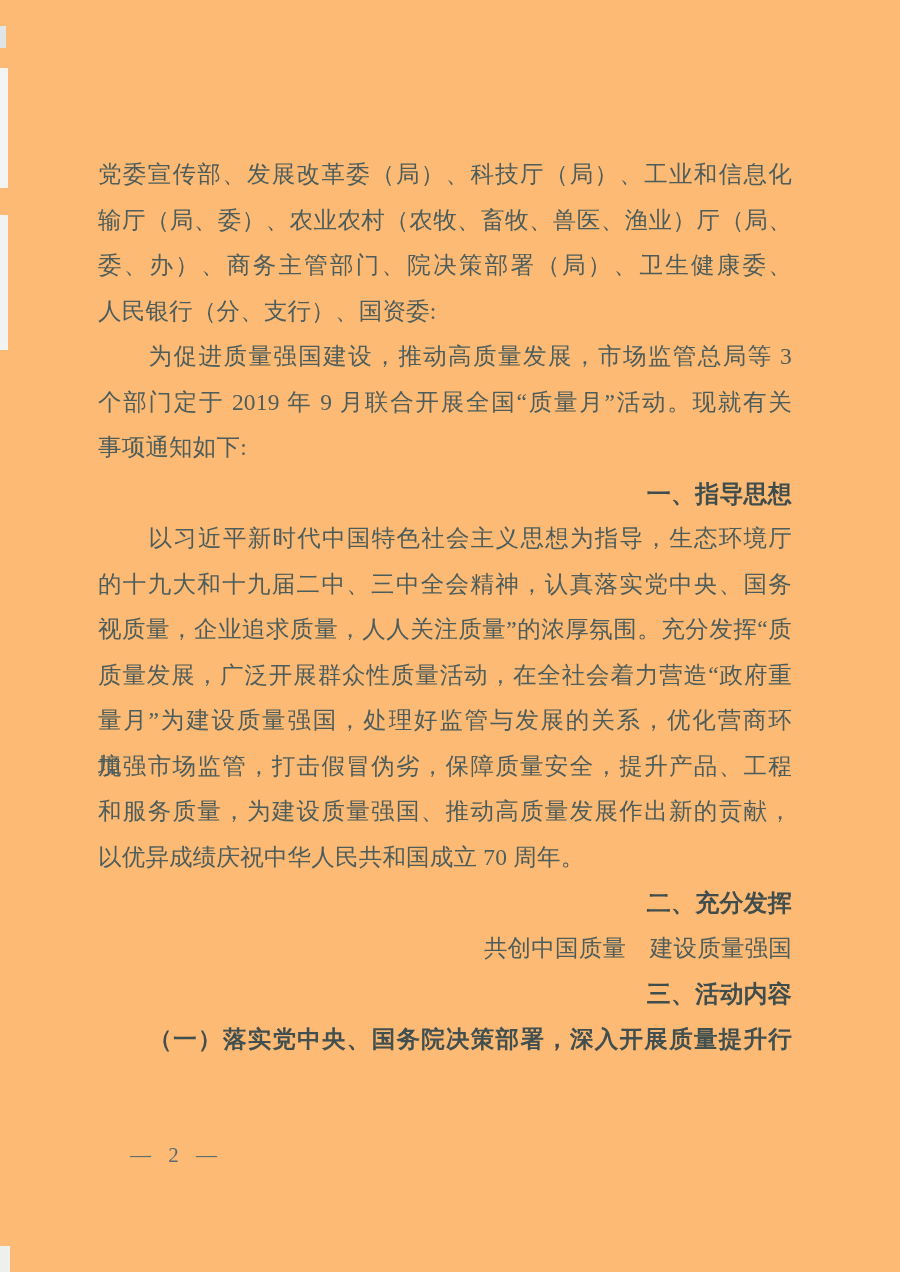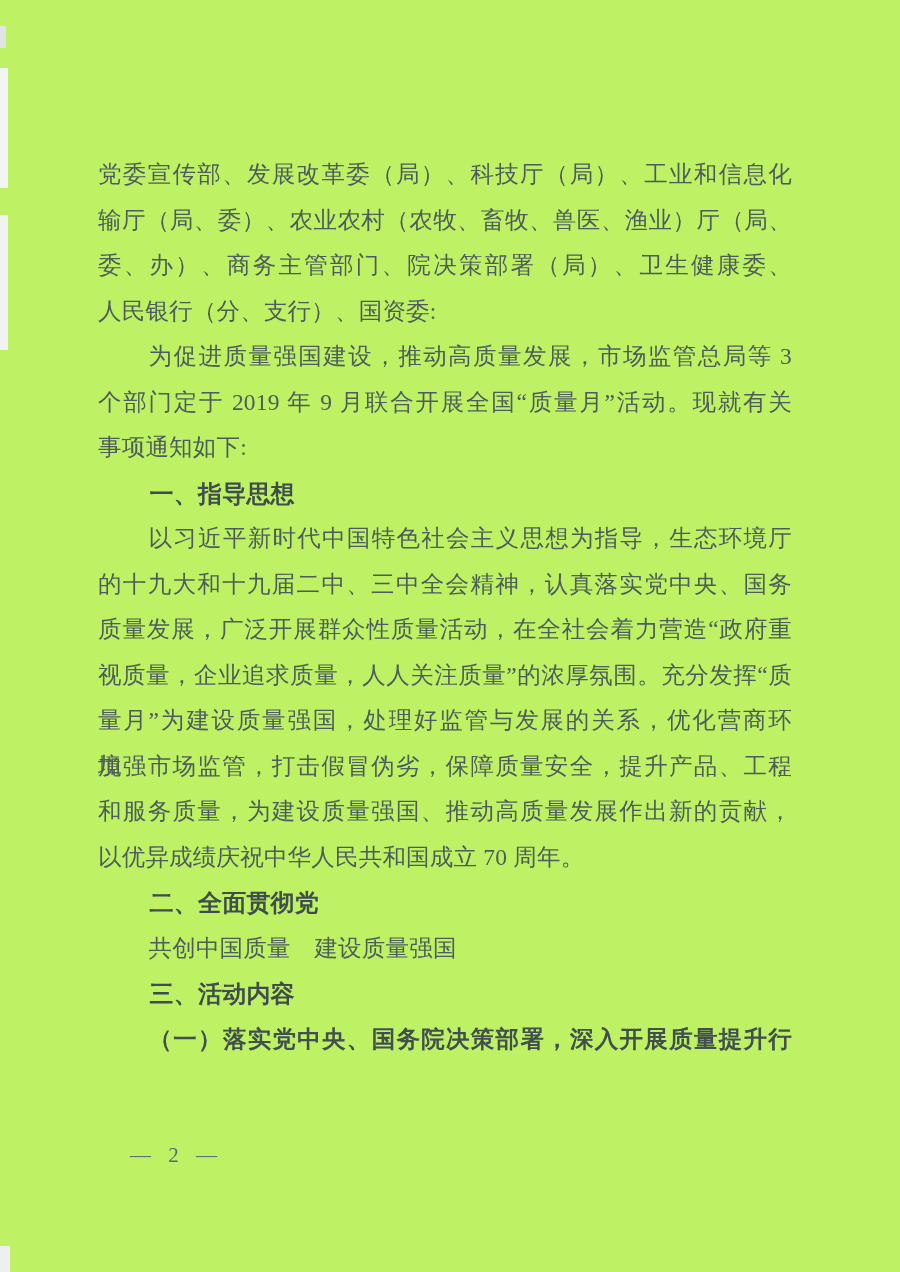--- a/index.html
+++ b/index.html
@@ -4,41 +4,41 @@
 <style>
   * { margin:0; padding:0; box-sizing:border-box; }
   html, body { width:900px; height:1272px; }
   body {
     background:#ffffff;
     font-family:"Liberation Serif","DejaVu Serif",serif;
   }
   .page {
     position:relative;
     width:900px; height:1272px;
-    background:#bef264;
+    background:#fdba74;
     overflow:hidden;
   }
   .textblock {
     position:absolute;
     left:98px; top:152px;
     width:694px;
   }
   .line {
     height:45.5px;
     line-height:45.5px;
     font-size:23.5px;
     color:#4d5d5b;
     letter-spacing:0.2px;
     text-align:left;
   }
   .just {
     text-align:justify;
     text-align-last:justify;
   }
-  .ind { text-indent:2.15em; }
+  .ind { text-indent:2.15em;text-align:right; }
   .role-section-heading {
     font-family:"Liberation Sans","DejaVu Sans",sans-serif;
     font-weight:700;
     color:#3f4d4d;
     font-size:24px;
   }
   .role-sub-heading {
     font-weight:700;
     color:#414f4f;
   }
@@ -71,27 +71,27 @@
   <div class="line role-body just">党委宣传部、发展改革委（局）、科技厅（局）、工业和信息化</div>
       <div class="line role-body just">输厅（局、委）、农业农村（农牧、畜牧、兽医、渔业）厅（局、</div>
       <div class="line role-body just">委、办）、商务主管部门、院决策部署（局）、卫生健康委、</div>
       <div class="line role-body">人民银行（分、支行）、国资委:</div>
       <div class="line role-body just ind">为促进质量强国建设，推动高质量发展，市场监管总局等 3</div>
       <div class="line role-body just">个部门定于 2019 年 9 月联合开展全国“质量月”活动。现就有关</div>
       <div class="line role-body">事项通知如下:</div>
       <div class="line role-section-heading ind">一、指导思想</div>
       <div class="line role-body just ind">以习近平新时代中国特色社会主义思想为指导，生态环境厅</div>
       <div class="line role-body just">的十九大和十九届二中、三中全会精神，认真落实党中央、国务</div>
+      <div class="line role-body just">视质量，企业追求质量，人人关注质量”的浓厚氛围。充分发挥“质</div>
       <div class="line role-body just">质量发展，广泛开展群众性质量活动，在全社会着力营造“政府重</div>
-      <div class="line role-body just">视质量，企业追求质量，人人关注质量”的浓厚氛围。充分发挥“质</div>
       <div class="line role-body just">量月”为建设质量强国，处理好监管与发展的关系，优化营商环境，</div>
       <div class="line role-body just">加强市场监管，打击假冒伪劣，保障质量安全，提升产品、工程</div>
       <div class="line role-body just">和服务质量，为建设质量强国、推动高质量发展作出新的贡献，</div>
       <div class="line role-body">以优异成绩庆祝中华人民共和国成立 70 周年。</div>
-      <div class="line role-section-heading ind">二、全面贯彻党</div>
+      <div class="line role-section-heading ind">二、充分发挥</div>
       <div class="line role-body ind">共创中国质量　建设质量强国</div>
       <div class="line role-section-heading ind">三、活动内容</div>
       <div class="line role-sub-heading just ind">（一）落实党中央、国务院决策部署，深入开展质量提升行</div>
     </div>
 
   <div class="page-number">— 2 —</div>
 
 </div>
 
 </body></html>

